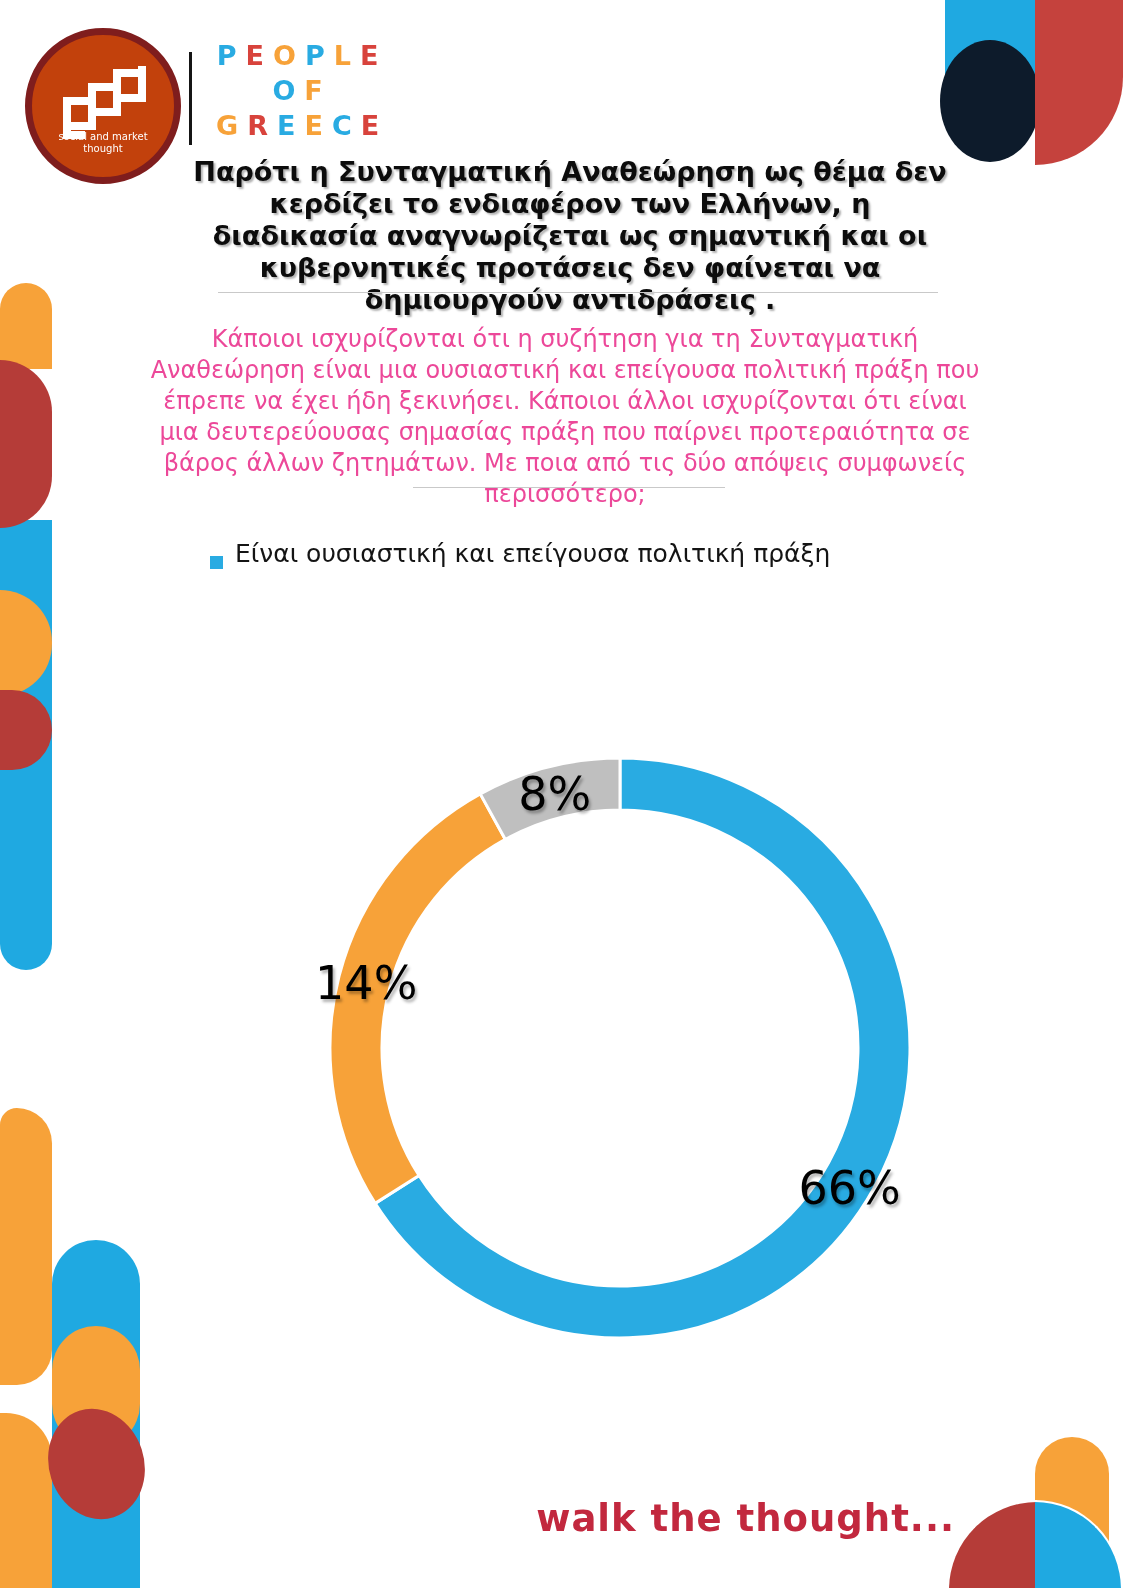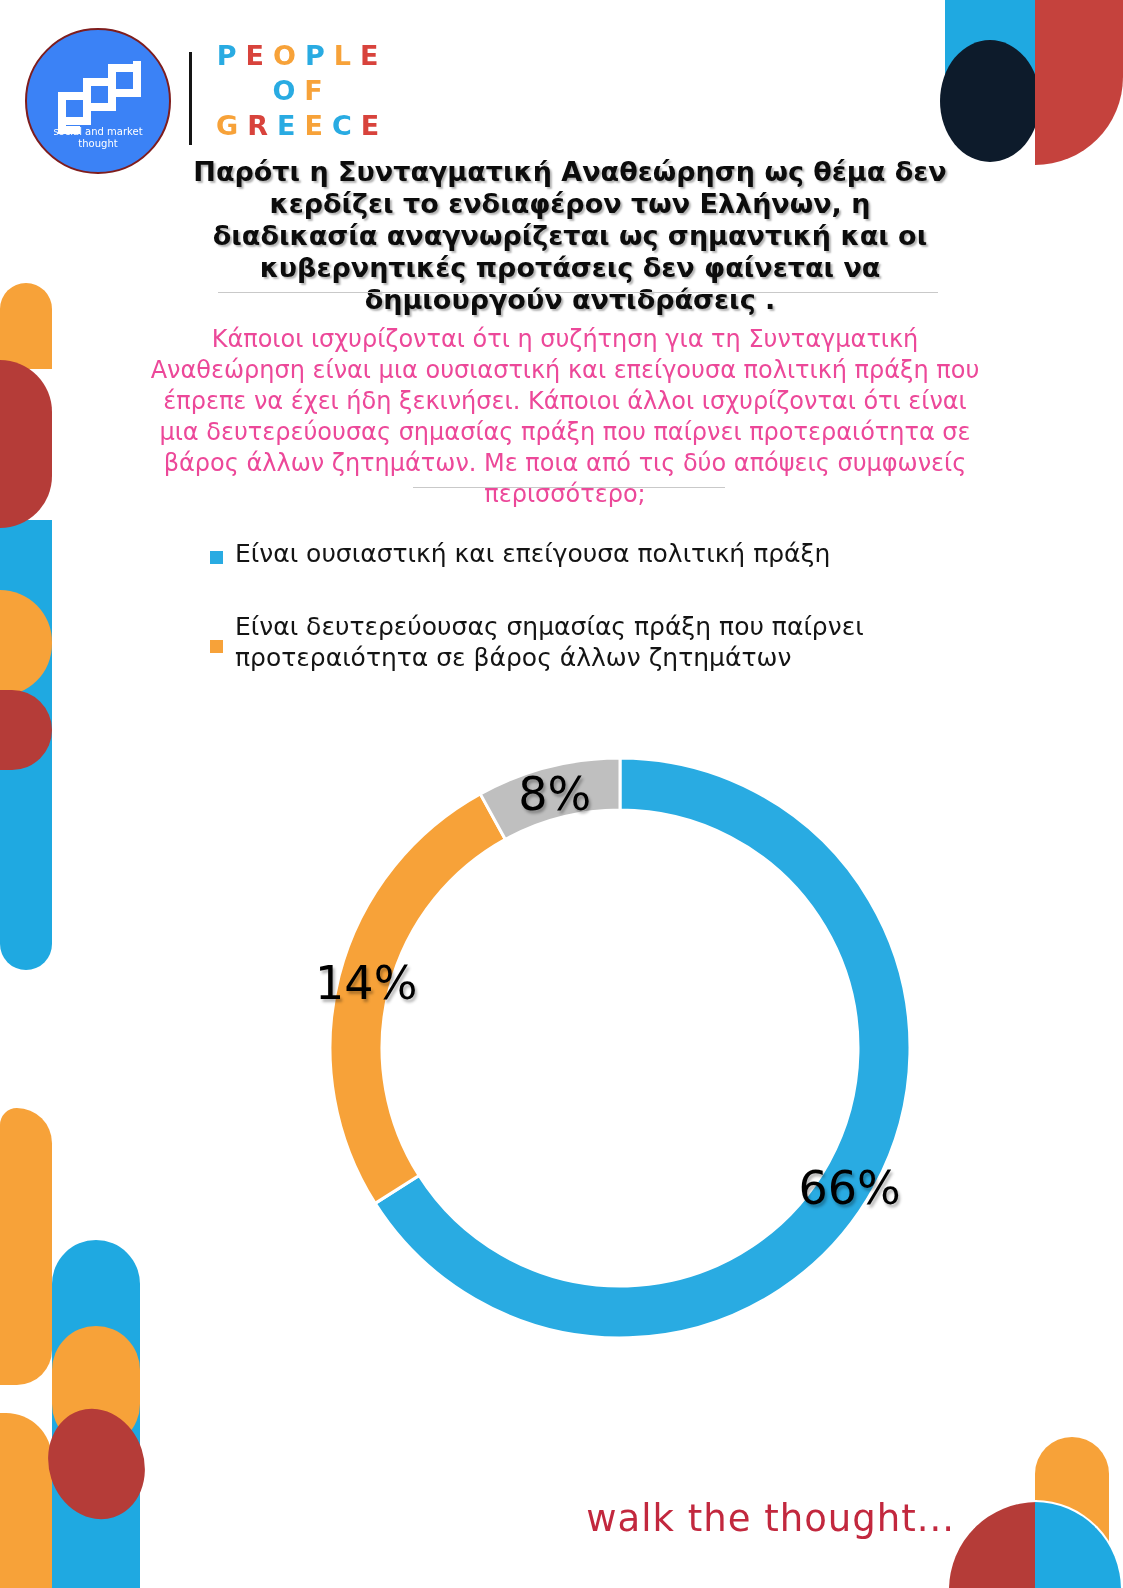--- a/index.html
+++ b/index.html
@@ -3,51 +3,51 @@
 <meta charset="utf-8">
 <style>
   html,body{margin:0;padding:0;background:#fff;}
   .page{position:relative;width:1123px;height:1588px;background:#fff;overflow:hidden;
         font-family:"DejaVu Sans","Liberation Sans",sans-serif;}
   .decor{position:absolute;}
   .content{position:relative;z-index:2;}
 
   
   .logo-circle{position:absolute;left:25px;top:28px;width:142px;height:142px;border-radius:50%;
-               background:#3b82f6;border:2px solid #7f1d1d;text-align:center;}
+               background:#c2410c;border:7px solid #7f1d1d;text-align:center;}
   .logo-mark{position:absolute;left:21px;top:26px;}
   .logo-caption{position:absolute;left:0;right:0;top:96px;color:#fff;font-size:10px;line-height:12px;}
   .header-divider{position:absolute;left:189px;top:52px;width:3px;height:93px;background:#151515;}
   .wordmark{position:absolute;left:216px;top:40px;}
   .wordmark .wm-line{height:35px;font-size:27px;font-weight:700;letter-spacing:0;text-align:center;}
   .wordmark .wm-letter{display:inline-block;margin-right:9px;}
 
   
   .headline{position:absolute;left:190px;top:156px;width:760px;text-align:center;
             font-size:27px;line-height:32px;font-weight:700;color:#0c0c0c;
             text-shadow:2px 2px 2px rgba(0,0,0,0.30);}
   .headline-rule{position:absolute;left:218px;top:292px;width:720px;height:1px;background:#c9c9c9;}
   .question{position:absolute;left:140px;top:324px;width:850px;text-align:center;
             font-size:24px;line-height:31px;color:#ec4899;}
   .question-rule{position:absolute;left:413px;top:487px;width:312px;height:1px;background:#c9c9c9;}
 
   
   .legend{position:absolute;left:210px;top:538px;width:770px;}
-  .legend-item{display:flex;align-items:center;font-size:25px;line-height:31px;color:#141414;}
+  .legend-item{display:flex;align-items:flex-end;font-size:25px;line-height:31px;color:#141414;}
   .legend-item .swatch{flex:0 0 13px;width:13px;height:13px;margin:8px 12px 0 0;}
   .legend-item.li-0{margin-bottom:42px;}
   .legend-item.li-1{margin-bottom:15px;}
 
   
   .chart{position:absolute;left:320px;top:748px;width:600px;height:600px;}
   .slice-label{position:absolute;transform:translate(-50%,-50%);font-size:46px;color:#000;
                text-shadow:2px 3px 3px rgba(0,0,0,0.30);white-space:nowrap;}
 
   
-  .tagline{position:absolute;right:168px;top:1497px;font-size:37px;font-weight:400;
+  .tagline{position:absolute;right:168px;top:1497px;font-size:37px;font-weight:700;
            letter-spacing:1px;color:#C2283E;}
 </style>
 </head>
 <body>
 
 <div class="page">
 
   <div class="decor" style="left:0;top:520px;width:52px;height:450px;background:#1FA9E1;border-radius:0 0 46px 46px;"></div>
   <div class="decor" style="left:0;top:283px;width:52px;height:86px;background:#F7A239;border-radius:42px 42px 0 0;"></div>
   <div class="decor" style="left:0;top:590px;width:52px;height:106px;background:#F7A239;border-radius:0 55px 55px 0;"></div>
@@ -98,24 +98,20 @@
     <div class="headline-rule"></div>
 
     <div class="question">Κάποιοι ισχυρίζονται ότι η συζήτηση για τη Συνταγματική Αναθεώρηση είναι μια ουσιαστική και επείγουσα πολιτική πράξη που έπρεπε να έχει ήδη ξεκινήσει. Κάποιοι άλλοι ισχυρίζονται ότι είναι μια δευτερεύουσας σημασίας πράξη που παίρνει προτεραιότητα σε βάρος άλλων ζητημάτων. Με ποια από τις δύο απόψεις συμφωνείς περισσότερο;</div>
     <div class="question-rule"></div>
 
     <div class="legend">
       <div class="legend-item li-0">
         <span class="swatch" style="background: rgb(41, 171, 226);"></span>
         <span>Είναι ουσιαστική και επείγουσα πολιτική πράξη</span>
       </div>
-      <div class="legend-item li-1">
-        <span class="swatch" style="background: rgb(247, 162, 57);"></span>
-        <span style="max-width:740px;display:inline-block;">Είναι δευτερεύουσας σημασίας πράξη που παίρνει προτεραιότητα σε βάρος άλλων ζητημάτων</span>
-      </div>
     </div>
 
     <div class="chart">
       <svg id="donut-svg" width="600" height="600" viewBox="0 0 600 600">
           <path d="M 300 10 A 290 290 0 1 1 55.144901604415566 455.3897705439089 L 99.04995373052037 427.5267772050011 A 238 238 0 1 0 300 62 Z" fill="#29ABE2" stroke="#FFFFFF" stroke-width="3"></path>
           <path d="M 55.144901604415566 455.3897705439089 A 290 290 0 0 1 160.29143451050277 45.87106278727944 L 185.34262556379196 91.43901014956037 A 238 238 0 0 0 99.04995373052037 427.5267772050011 Z" fill="#F7A239" stroke="#FFFFFF" stroke-width="3"></path>
           <path d="M 160.29143451050277 45.87106278727944 A 290 290 0 0 1 300.00000000000045 10 L 300.00000000000034 62 A 238 238 0 0 0 185.34262556379196 91.43901014956037 Z" fill="#BFBFBF" stroke="#FFFFFF" stroke-width="3"></path>
         </svg>
     <div class="slice-label" style="left: 529.592px; top: 432px; margin-top: 8px;">66%</div><div class="slice-label" style="left: 46.2312px; top: 234.843px;">14%</div><div class="slice-label" style="left: 234.843px; top: 46.2312px;">8%</div></div>
 

